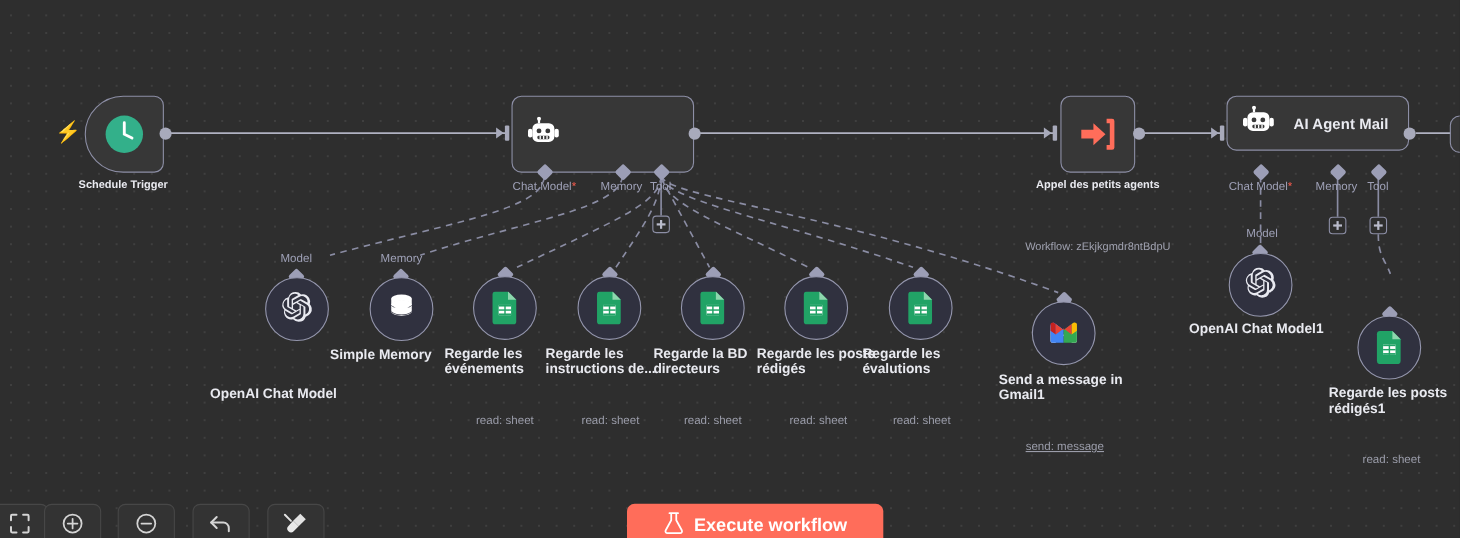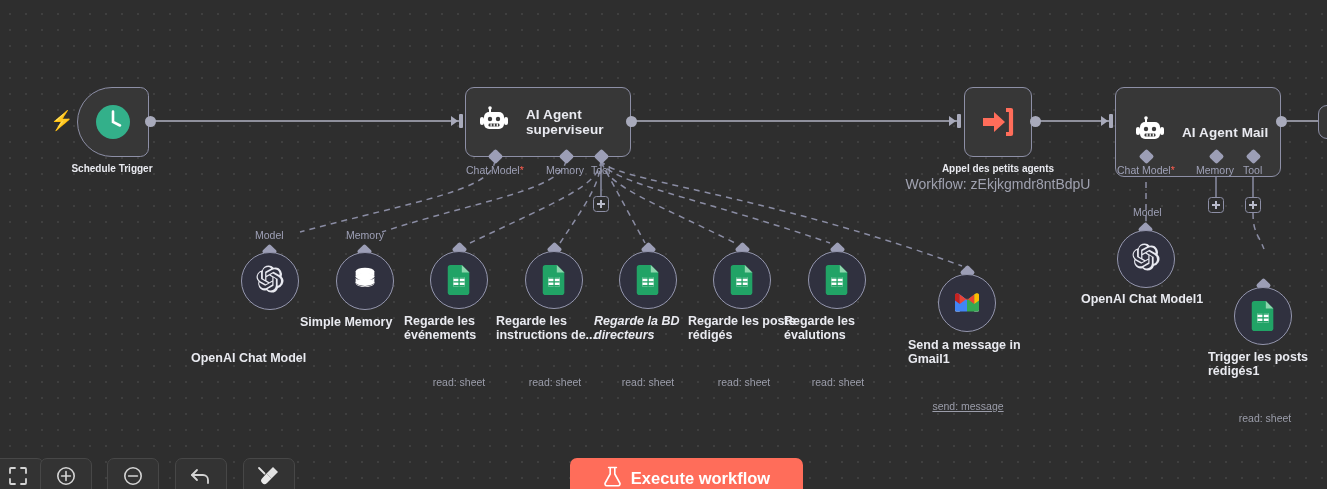--- a/index.html
+++ b/index.html
@@ -17,21 +17,21 @@
   
   .node{position:absolute;box-sizing:border-box;background:#373737;border:1.3px solid #8d8fa6;
         border-radius:9px;display:flex;align-items:center;}
   .node.trigger{border-top-left-radius:36px;border-bottom-left-radius:36px;}
   .node .ico{display:flex;align-items:center;justify-content:center;flex:none;}
   .node .ntitle{color:#e9eaf0;font-size:13.5px;font-weight:bold;line-height:15px;letter-spacing:.1px;}
 
   
   .cap{position:absolute;color:#e9eaf0;font-size:10px;font-weight:bold;text-align:center;
        line-height:15px;white-space:nowrap;}
-  .cap.sub{color:#a0a2b0;font-size:14px;font-weight:normal;}
+  .cap.sub{color:#a0a2b0;font-size:10px;font-weight:normal;margin-top:40px;}
 
   
   .snode{position:absolute;width:58px;height:58px;border-radius:50%;background:#30313f;
          border:1.3px solid #9496ad;display:flex;align-items:center;justify-content:center;box-sizing:border-box;}
   .scap{position:absolute;color:#e9eaf0;font-size:12.5px;font-weight:bold;line-height:14px;}
   .ssub{position:absolute;color:#9b9daa;font-size:10.5px;text-align:center;line-height:12px;white-space:nowrap;margin-top:28px;}
 
   
   .diam{position:absolute;width:11px;height:11px;background:#9c9eb6;transform:rotate(45deg);border-radius:2px;}
 
@@ -125,21 +125,20 @@
         <rect x="0" y="11" width="4" height="8" rx="2" fill="#fff"></rect>
         <rect x="24" y="11" width="4" height="8" rx="2" fill="#fff"></rect>
         <circle cx="10" cy="13" r="2.2" fill="#3a3a3a"></circle>
         <circle cx="18" cy="13" r="2.2" fill="#3a3a3a"></circle>
         <rect x="8.5" y="17.5" width="11" height="3" rx="1.2" fill="#3a3a3a"></rect>
         <rect x="10.5" y="17.5" width="1.2" height="3" fill="#fff"></rect>
         <rect x="13.6" y="17.5" width="1.2" height="3" fill="#fff"></rect>
         <rect x="16.7" y="17.5" width="1.2" height="3" fill="#fff"></rect>
       </svg>
     </span>
-    <span class="ntitle" style="max-width:105px;">AI Agent superviseur</span>
   </div>
   <div class="outdot" style="left:626px;top:116px;"></div>
 
   <div class="diam" style="left:490px;top:151px;"></div>
   <div class="diam" style="left:561px;top:151px;"></div>
   <div class="diam" style="left:596px;top:151px;"></div>
   <div class="plabel" style="left:466px;top:164px;">
     <span>Chat Model</span><span class="req">*</span>
   </div>
   <div class="plabel" style="left:546px;top:164px;">Memory</div>
@@ -155,21 +154,21 @@
         <path d="M25 3 h5 v24 h-5" stroke="#ff6d5a" stroke-width="4.2" fill="none" stroke-linejoin="round"></path>
       </svg>
     </span>
   </div>
   <div class="outdot" style="left:1030px;top:116px;"></div>
   <div class="cap" style="left:898px;top:161px;width:200px;">Appel des petits agents</div>
   <div class="cap sub" style="left:898px;top:177px;width:200px;">Workflow: zEkjkgmdr8ntBdpU</div>
 
   <div class="inarrow" style="left:1101px;top:116px;"></div>
   <div class="inbar" style="left:1109px;top:114px;"></div>
-  <div class="node" style="left:1115px;top:87px;width:166px;height:90px;padding-left:20px;gap:12px;">
+  <div class="node" style="left:1115px;top:87px;width:166px;height:50px;padding-left:14px;gap:12px;">
     <span class="ico">
       <svg width="34" height="32" viewBox="0 0 34 32">
         <rect x="9" y="2" width="2" height="4" fill="#fff"></rect>
         <circle cx="10" cy="2" r="1.8" fill="#fff"></circle>
         <rect x="4" y="6" width="20" height="17" rx="5" fill="#fff"></rect>
         <rect x="0" y="11" width="4" height="8" rx="2" fill="#fff"></rect>
         <rect x="24" y="11" width="4" height="8" rx="2" fill="#fff"></rect>
         <circle cx="10" cy="13" r="2.2" fill="#3a3a3a"></circle>
         <circle cx="18" cy="13" r="2.2" fill="#3a3a3a"></circle>
         <rect x="8.5" y="17.5" width="11" height="3" rx="1.2" fill="#3a3a3a"></rect>
@@ -263,21 +262,21 @@
         <path d="M4 0 h12 l8 8 v21 a3 3 0 0 1-3 3 H4 a3 3 0 0 1-3-3 V3 a3 3 0 0 1 3-3 z" fill="#21a366"></path>
         <path d="M16 0 l8 8 h-8 z" fill="#8ed6ae"></path>
         <rect x="7" y="13" width="12" height="10" fill="#fff"></rect>
         <rect x="7" y="13" width="12" height="1.6" fill="#21a366"></rect>
         <rect x="12.4" y="13" width="1.4" height="10" fill="#21a366"></rect>
         <rect x="7" y="17.3" width="12" height="1.4" fill="#21a366"></rect>
         <rect x="7" y="21.3" width="12" height="1.7" fill="#21a366"></rect>
       </svg>
     </span>
   </div>
-  <div class="scap" style="left:594px;top:314px;width:108px;font-style:italic;">Regarde la BD directeurs</div>
+  <div class="scap" style="left:594px;top:314px;width:108px;">Regarde la BD directeurs</div>
   <div class="ssub" style="left:594px;top:348px;width:108px;">read: sheet</div>
 
   <div class="diam" style="left:737px;top:244px;"></div>
   <div class="snode" style="left:713px;top:251px;">
     <span class="ico sheet-ico">
       <svg width="26" height="30" viewBox="0 0 26 32">
         <path d="M4 0 h12 l8 8 v21 a3 3 0 0 1-3 3 H4 a3 3 0 0 1-3-3 V3 a3 3 0 0 1 3-3 z" fill="#21a366"></path>
         <path d="M16 0 l8 8 h-8 z" fill="#8ed6ae"></path>
         <rect x="7" y="13" width="12" height="10" fill="#fff"></rect>
         <rect x="7" y="13" width="12" height="1.6" fill="#21a366"></rect>
@@ -342,21 +341,21 @@
         <path d="M4 0 h12 l8 8 v21 a3 3 0 0 1-3 3 H4 a3 3 0 0 1-3-3 V3 a3 3 0 0 1 3-3 z" fill="#21a366"></path>
         <path d="M16 0 l8 8 h-8 z" fill="#8ed6ae"></path>
         <rect x="7" y="13" width="12" height="10" fill="#fff"></rect>
         <rect x="7" y="13" width="12" height="1.6" fill="#21a366"></rect>
         <rect x="12.4" y="13" width="1.4" height="10" fill="#21a366"></rect>
         <rect x="7" y="17.3" width="12" height="1.4" fill="#21a366"></rect>
         <rect x="7" y="21.3" width="12" height="1.7" fill="#21a366"></rect>
       </svg>
     </span>
   </div>
-  <div class="scap" style="left:1208px;top:350px;width:114px;">Trigger les posts rédigés1</div>
+  <div class="scap" style="left:1208px;top:350px;width:114px;">Regarde les posts rédigés1</div>
   <div class="ssub" style="left:1208px;top:384px;width:114px;">read: sheet</div>
 
   <div class="tbtn" style="left:-8px;top:458px;">
     <span>
       <svg width="20" height="20" viewBox="0 0 20 20">
         <path d="M2 7 V3 a1 1 0 0 1 1-1 h4" stroke="#d4d4d4" stroke-width="1.8" fill="none" stroke-linecap="round"></path>
         <path d="M13 2 h4 a1 1 0 0 1 1 1 v4" stroke="#d4d4d4" stroke-width="1.8" fill="none" stroke-linecap="round"></path>
         <path d="M18 13 v4 a1 1 0 0 1-1 1 h-4" stroke="#d4d4d4" stroke-width="1.8" fill="none" stroke-linecap="round"></path>
         <path d="M7 18 H3 a1 1 0 0 1-1-1 v-4" stroke="#d4d4d4" stroke-width="1.8" fill="none" stroke-linecap="round"></path>
       </svg>

